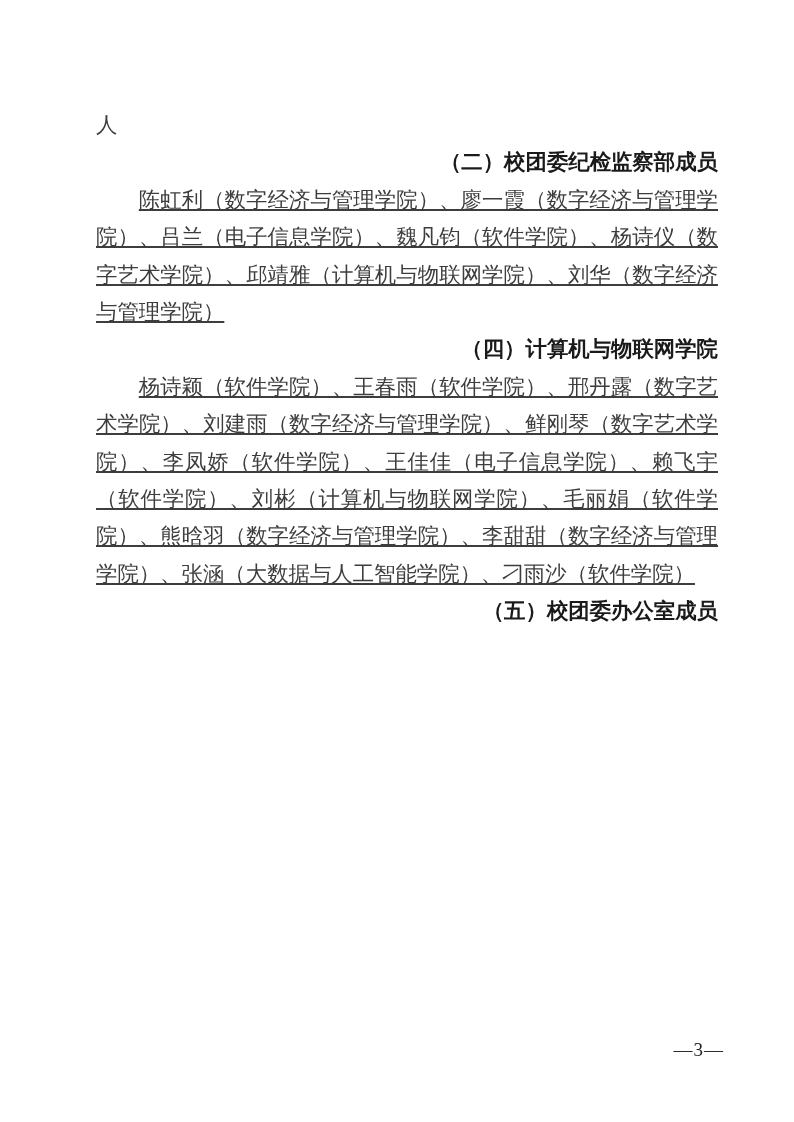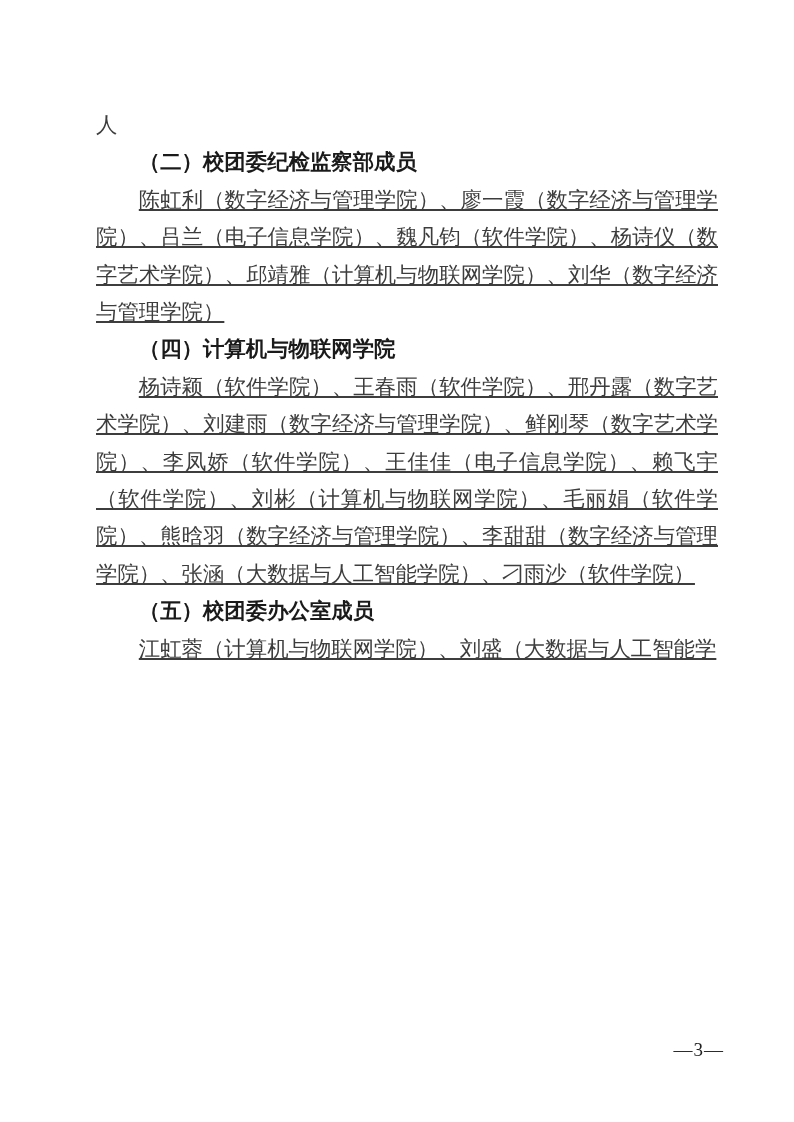--- a/index.html
+++ b/index.html
@@ -29,20 +29,21 @@
     margin: 0;
     text-align: left;
   }
   .heading {
     margin: 0;
     font-size: 21.4px;
     line-height: 37.4px;
     font-weight: 700;
     color: #1a1a1a;
     text-indent: 2em;
+    text-align: right;
   }
   .para {
     margin: 0;
     text-align: justify;
     text-indent: 2em;
     word-break: normal;
     line-break: auto;
     text-decoration: underline;
   }
   .page-number {
@@ -72,19 +73,18 @@
     <section>
     </section>
 
     <section>
       <h2 class="heading">（四）计算机与物联网学院</h2>
       <p class="para">杨诗颖（软件学院）、王春雨（软件学院）、邢丹露（数字艺术学院）、刘建雨（数字经济与管理学院）、鲜刚琴（数字艺术学院）、李凤娇（软件学院）、王佳佳（电子信息学院）、赖飞宇（软件学院）、刘彬（计算机与物联网学院）、毛丽娟（软件学院）、熊晗羽（数字经济与管理学院）、李甜甜（数字经济与管理学院）、张涵（大数据与人工智能学院）、刁雨沙（软件学院）</p>
     </section>
 
     <section>
       <h2 class="heading">（五）校团委办公室成员</h2>
-      <p class="para">江虹蓉（计算机与物联网学院）、刘盛（大数据与人工智能学</p>
     </section>
 
   </div>
 
   <div class="page-number">—3—</div>
 </div>
 
 </body></html>

